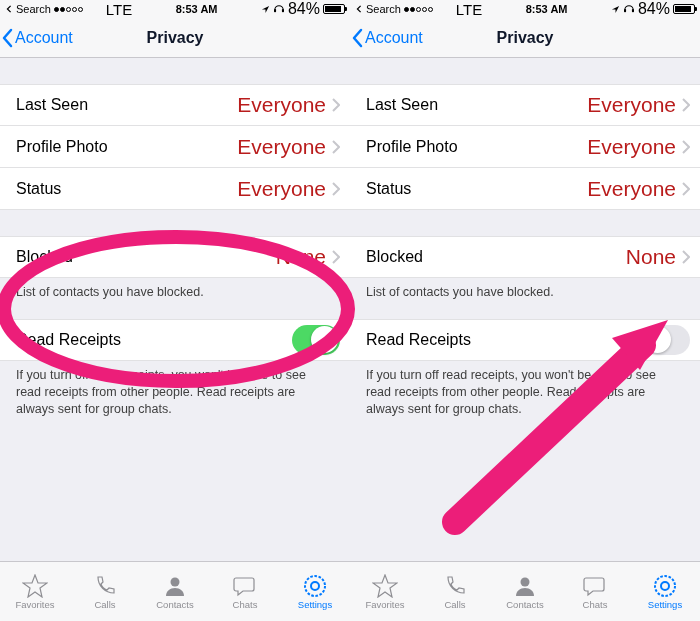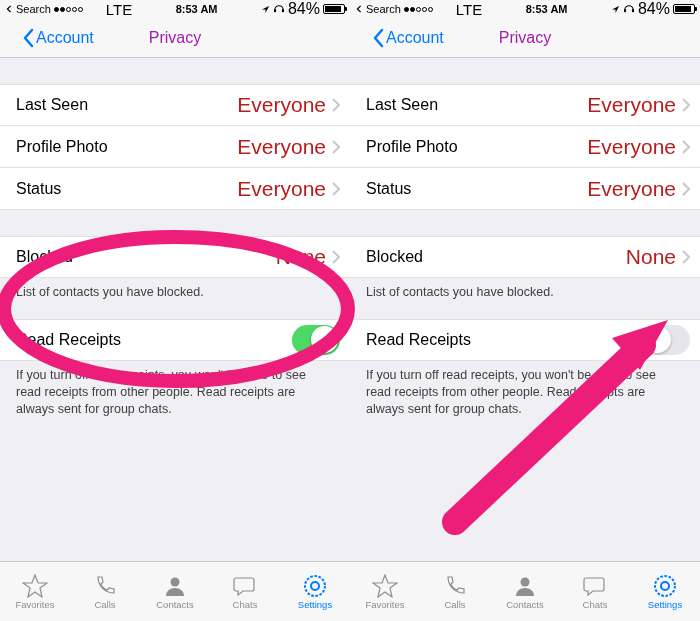--- a/index.html
+++ b/index.html
@@ -41,24 +41,24 @@
   
   .nav-bar {
     height: 40px;
     background: #f7f7f8;
     border-bottom: 0.5px solid #c8c7cc;
     display: flex;
     align-items: center;
     justify-content: center;
     position: relative;
   }
-  .nav-title { font-size: 16px; font-weight: 400; color: #a21caf; }
+  .nav-title { font-size: 16px; font-weight: 700; color: #0f172a; }
   .nav-back {
     position: absolute;
-    left: 22px;
+    left: 1px;
     display: flex;
     align-items: center;
     gap: 2px;
     color: #007aff;
     font-size: 16px;
     cursor: pointer;
   }
   .nav-back svg { stroke: #007aff; }
 
   

